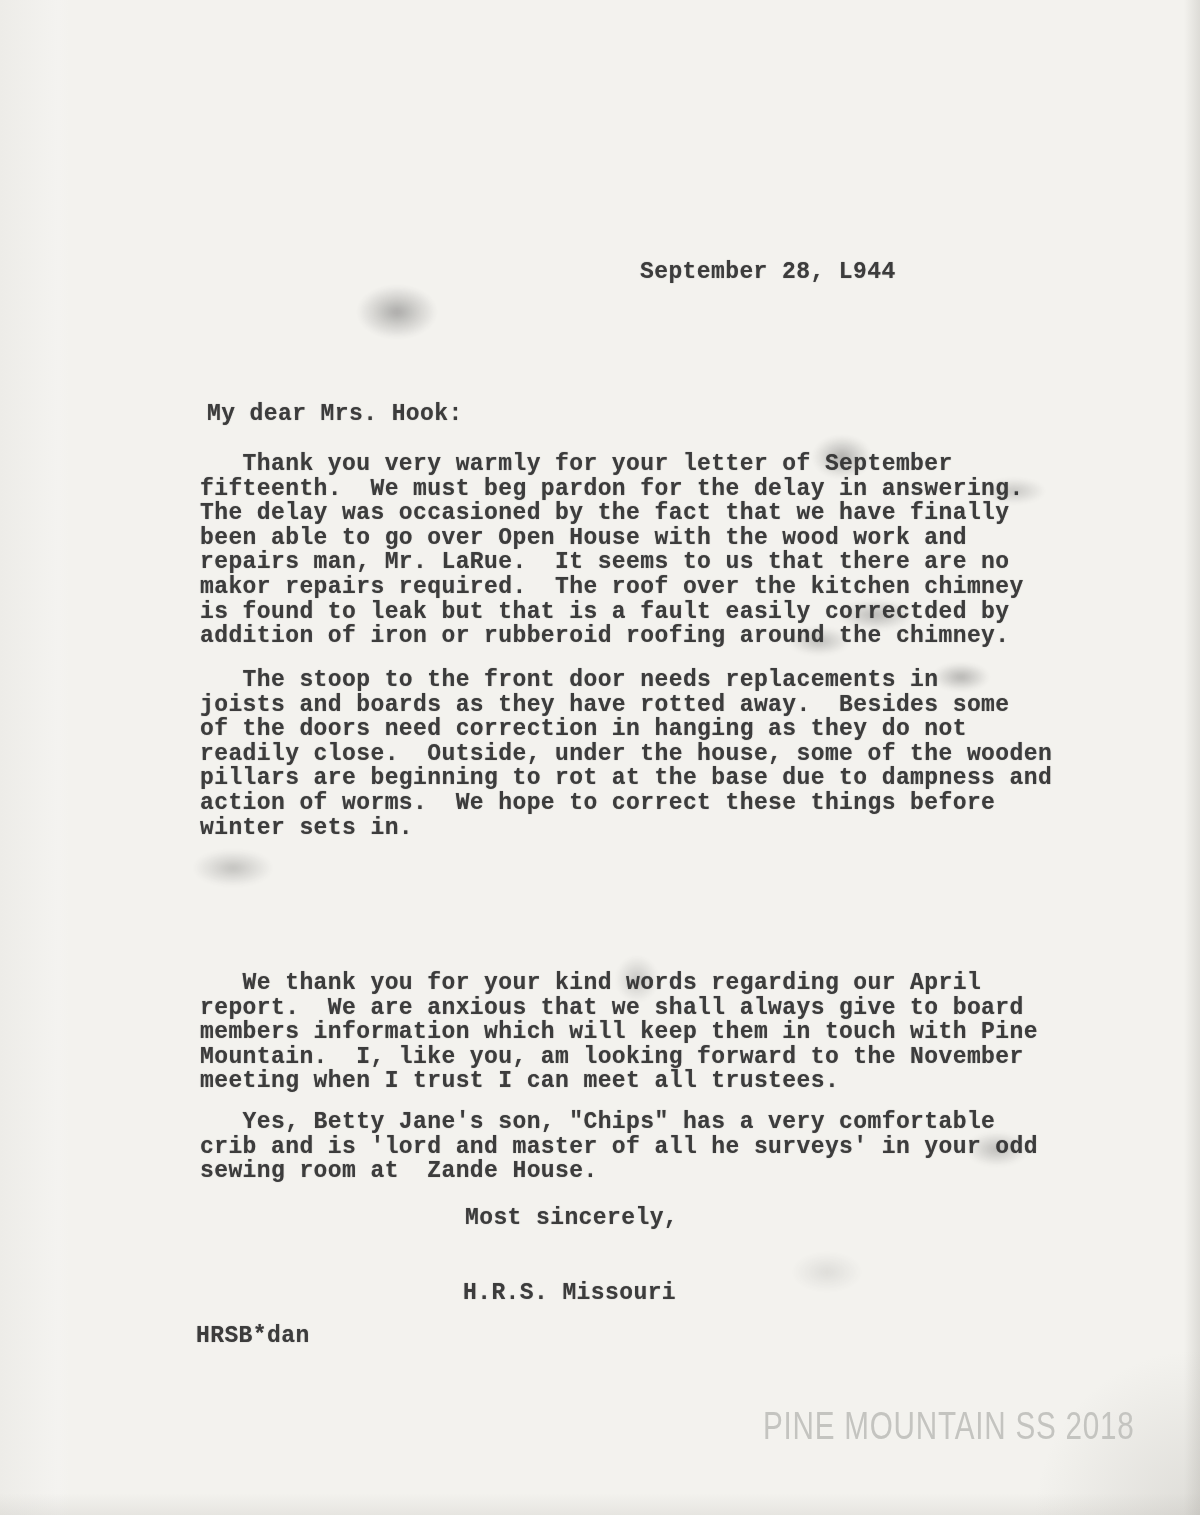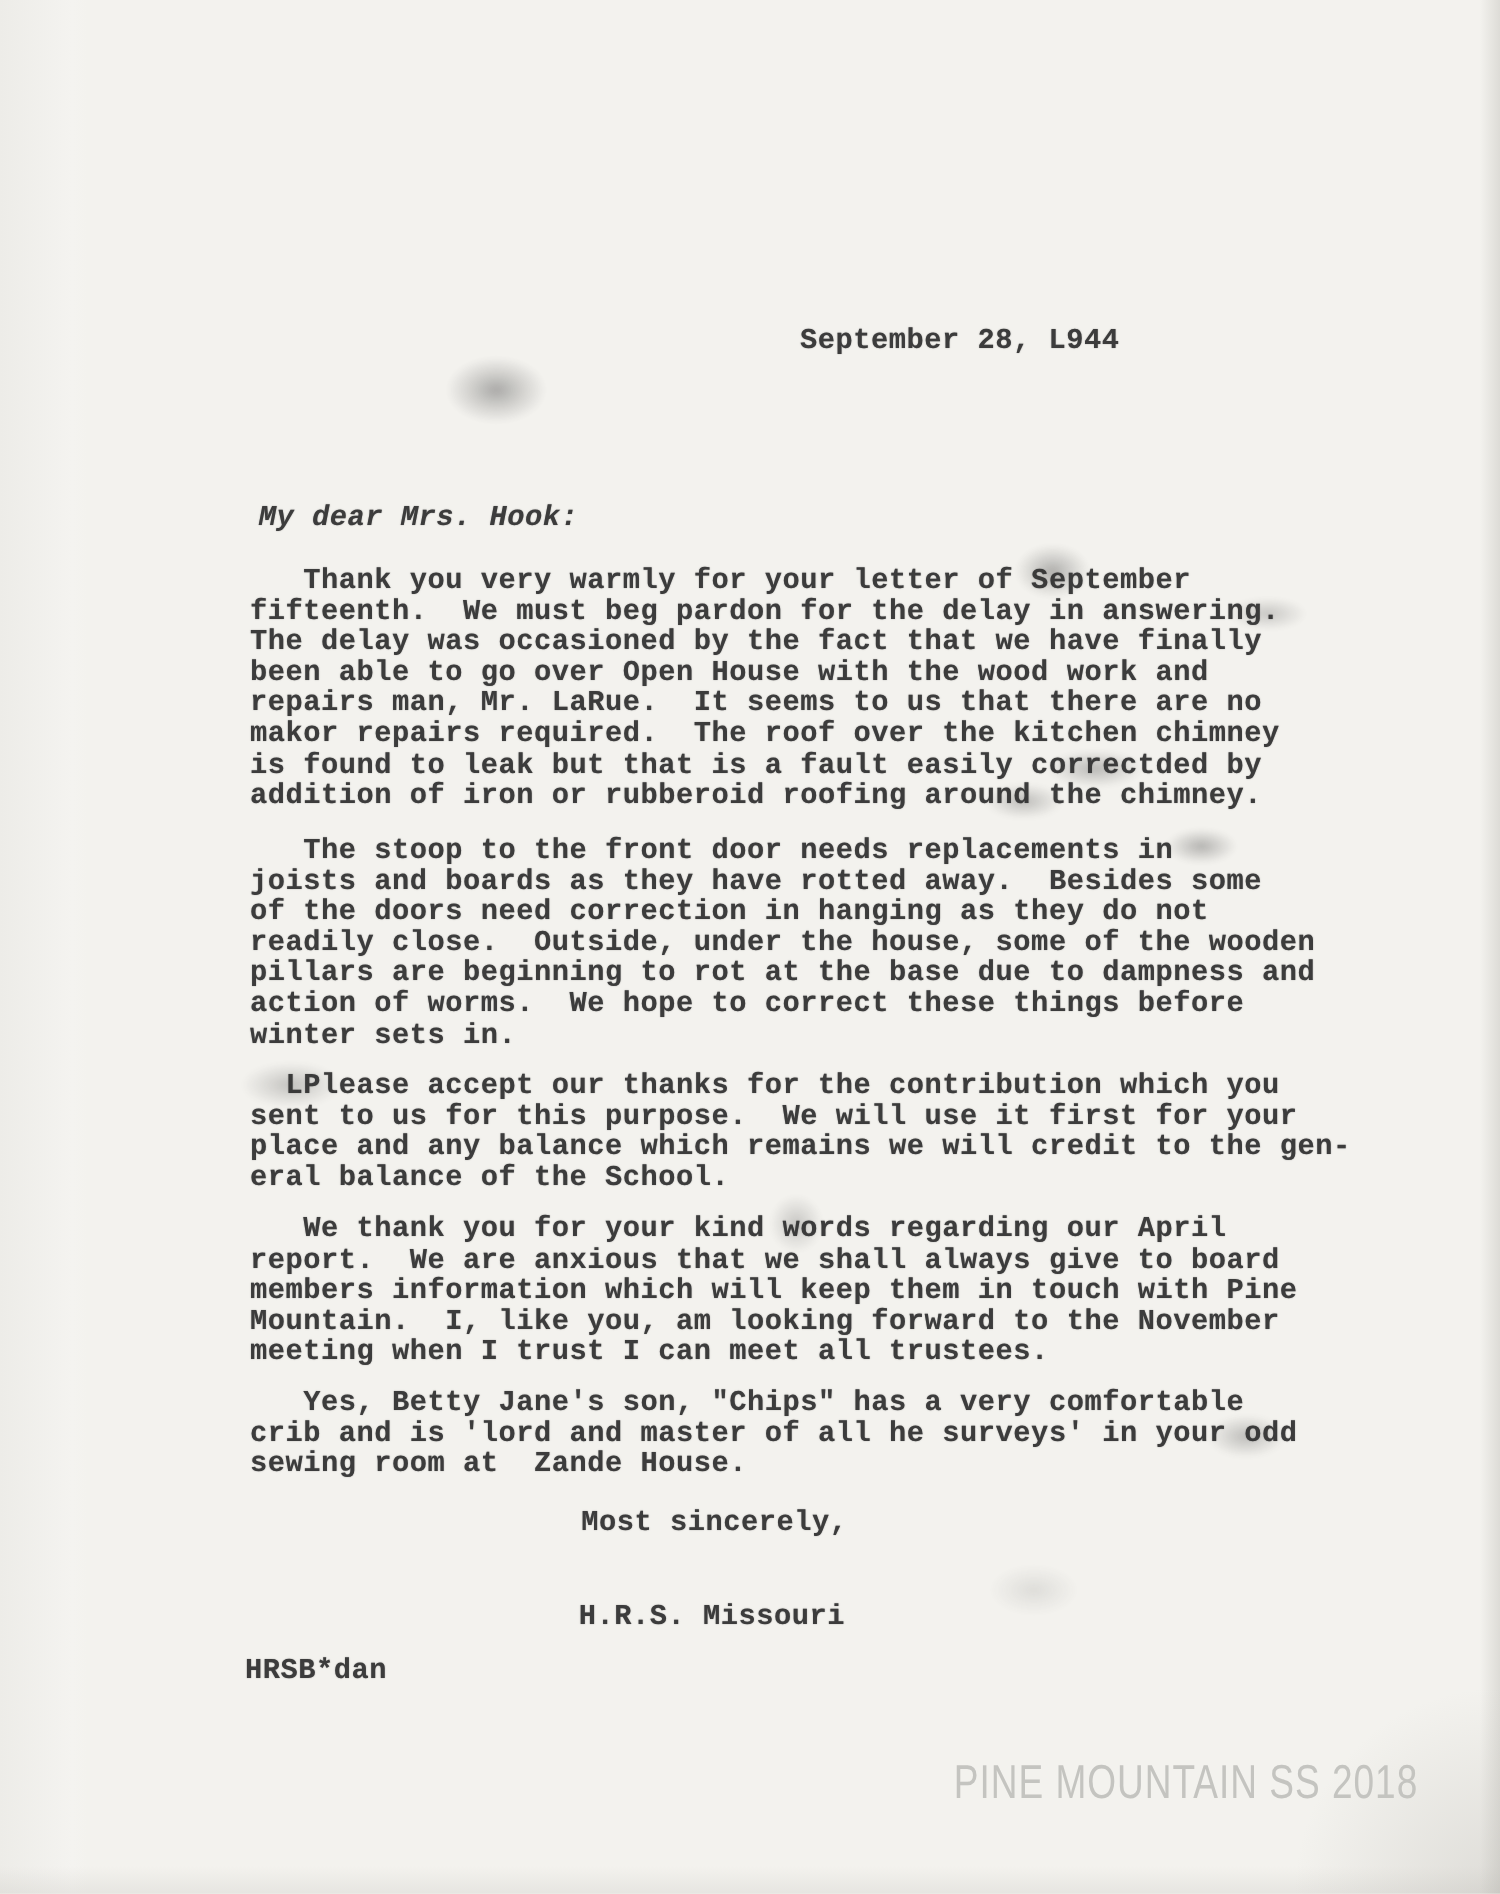--- a/index.html
+++ b/index.html
@@ -24,21 +24,21 @@
     white-space:pre;
     font-size:23px;
     line-height:24.6px;
     letter-spacing:0.4px;
     font-weight:bold;
     color:#3c3c3c;
     text-shadow:0 0 1px rgba(55,55,55,.55);
   }
   .date{left:640px;top:220px;margin-top:40px;}
   .address{left:207px;top:310px;line-height:25px;}
-  .salutation{left:207px;top:402px;font-style:italic;}
+  .salutation{left:207px;top:402px;}
   .p1{left:200px;top:452px;}
   .p2{left:200px;top:668px;}
   .p3{left:200px;top:856px;}
   .p4{left:200px;top:971px;}
   .p5{left:200px;top:1110px;}
   .closing{left:465px;top:1206px;font-family:Liberation Mono, monospace;}
   .signature{left:463px;top:1281px;}
   .initials{left:196px;top:1324px;}
   .watermark{
     position:absolute;left:763px;top:1406px;
@@ -87,24 +87,20 @@
 addition of iron or rubberoid roofing around the chimney.</div>
 
   <div class="typed p2">   The stoop to the front door needs replacements in
 joists and boards as they have rotted away.  Besides some
 of the doors need correction in hanging as they do not
 readily close.  Outside, under the house, some of the wooden
 pillars are beginning to rot at the base due to dampness and
 action of worms.  We hope to correct these things before
 winter sets in.</div>
 
-  <div class="typed p3">  LPlease accept our thanks for the contribution which you
-sent to us for this purpose.  We will use it first for your
-place and any balance which remains we will credit to the gen-
-eral balance of the School.</div>
 
   <div class="typed p4">   We thank you for your kind words regarding our April
 report.  We are anxious that we shall always give to board
 members information which will keep them in touch with Pine
 Mountain.  I, like you, am looking forward to the November
 meeting when I trust I can meet all trustees.</div>
 
   <div class="typed p5">   Yes, Betty Jane's son, "Chips" has a very comfortable
 crib and is 'lord and master of all he surveys' in your odd
 sewing room at  Zande House.</div>

